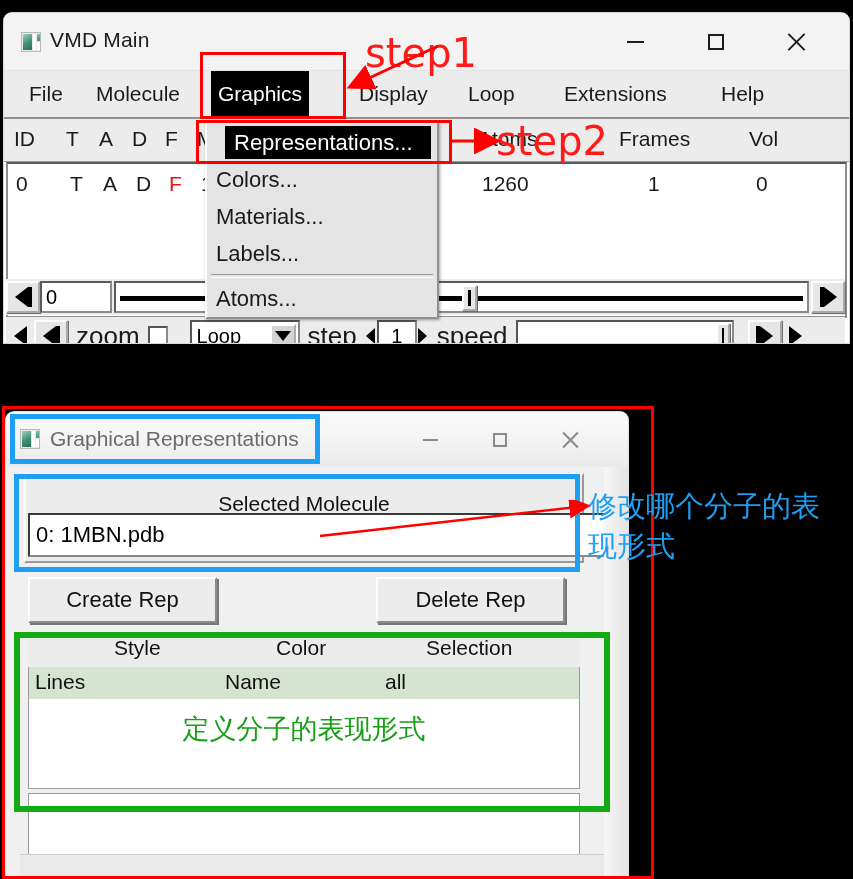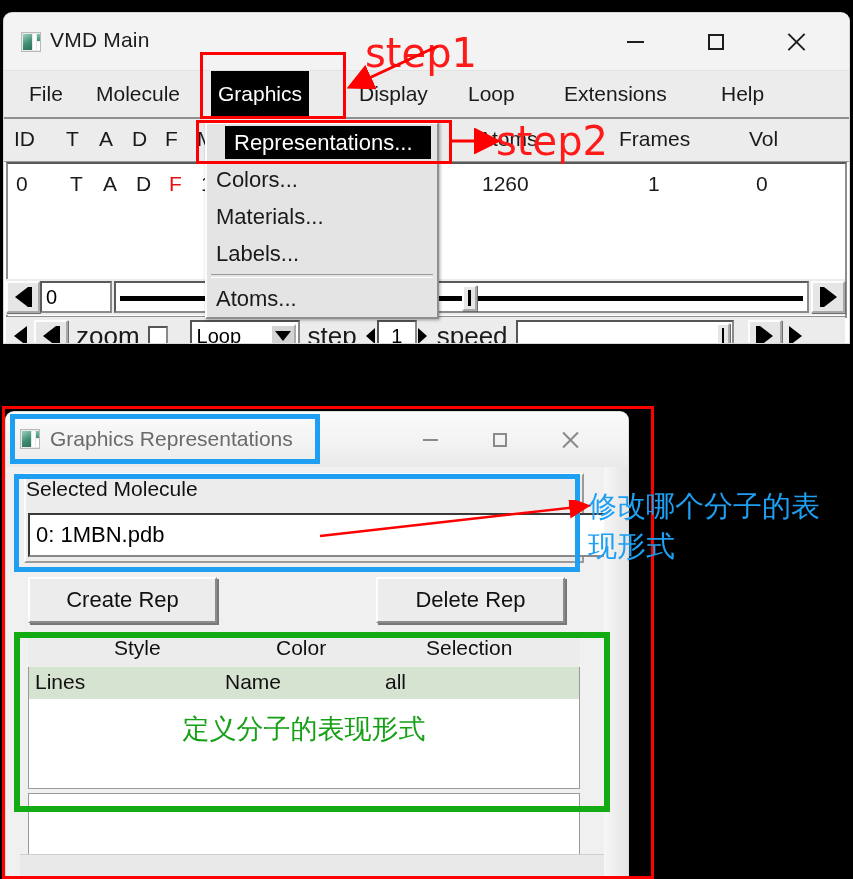--- a/index.html
+++ b/index.html
@@ -177,21 +177,21 @@
   #gbtn-max{right:100px;}
   #gbtn-close{right:30px;}
 
   #gr-body{position:relative;height:410px;background:#f0f0f0;
      padding:0 14px 0 14px;box-sizing:border-box;}
   #sel-mol-panel{
     position:absolute;left:18px;top:6px;width:560px;height:90px;
     background:#ececec;border:2px solid #fdfdfd;
     border-right-color:#9a9a9a;border-bottom-color:#9a9a9a;box-sizing:border-box;
   }
-  #sel-mol-label{text-align:left;font-size:21px;color:#111;padding-top:2px;}
+  #sel-mol-label{text-align:center;font-size:21px;color:#111;padding-top:17px;}
   #mol-combo{
     position:absolute;left:2px;top:38px;width:658px;height:44px;
     background:#fff;border:2px solid #888;border-top-color:#3a3a3a;border-left-color:#3a3a3a;
     box-sizing:border-box;display:flex;align-items:center;
   }
   #mol-combo .txt{font-size:22px;color:#000;padding-left:6px;}
   #mol-combo .arrowbox{position:absolute;right:3px;top:3px;width:38px;height:34px;
     background:#cfcfcf;border:2px outset #fff;box-sizing:border-box;display:flex;align-items:center;justify-content:center;}
   #mol-combo .arrowbox .tri-d{border-left:11px solid transparent;border-right:11px solid transparent;border-top:13px solid #000;}
 
@@ -373,21 +373,21 @@
 </div>
 
 <div id="grdlg" class="abs">
   <div id="gr-title">
     <span class="tb-icon">
       <i class="g1"></i>
         <i class="g2"></i>
         <i class="g3"></i>
         <i class="g4"></i>
     </span>
-    <span class="t">Graphics Representations</span>
+    <span class="t">Graphical Representations</span>
     <span class="wbtn2" id="gbtn-min">
         <span class="mini"></span>
       </span>
     <span class="wbtn2" id="gbtn-max">
         <span class="sq"></span>
       </span>
     <span class="wbtn2" id="gbtn-close">
         <span class="xx"></span>
       </span>
   </div>

